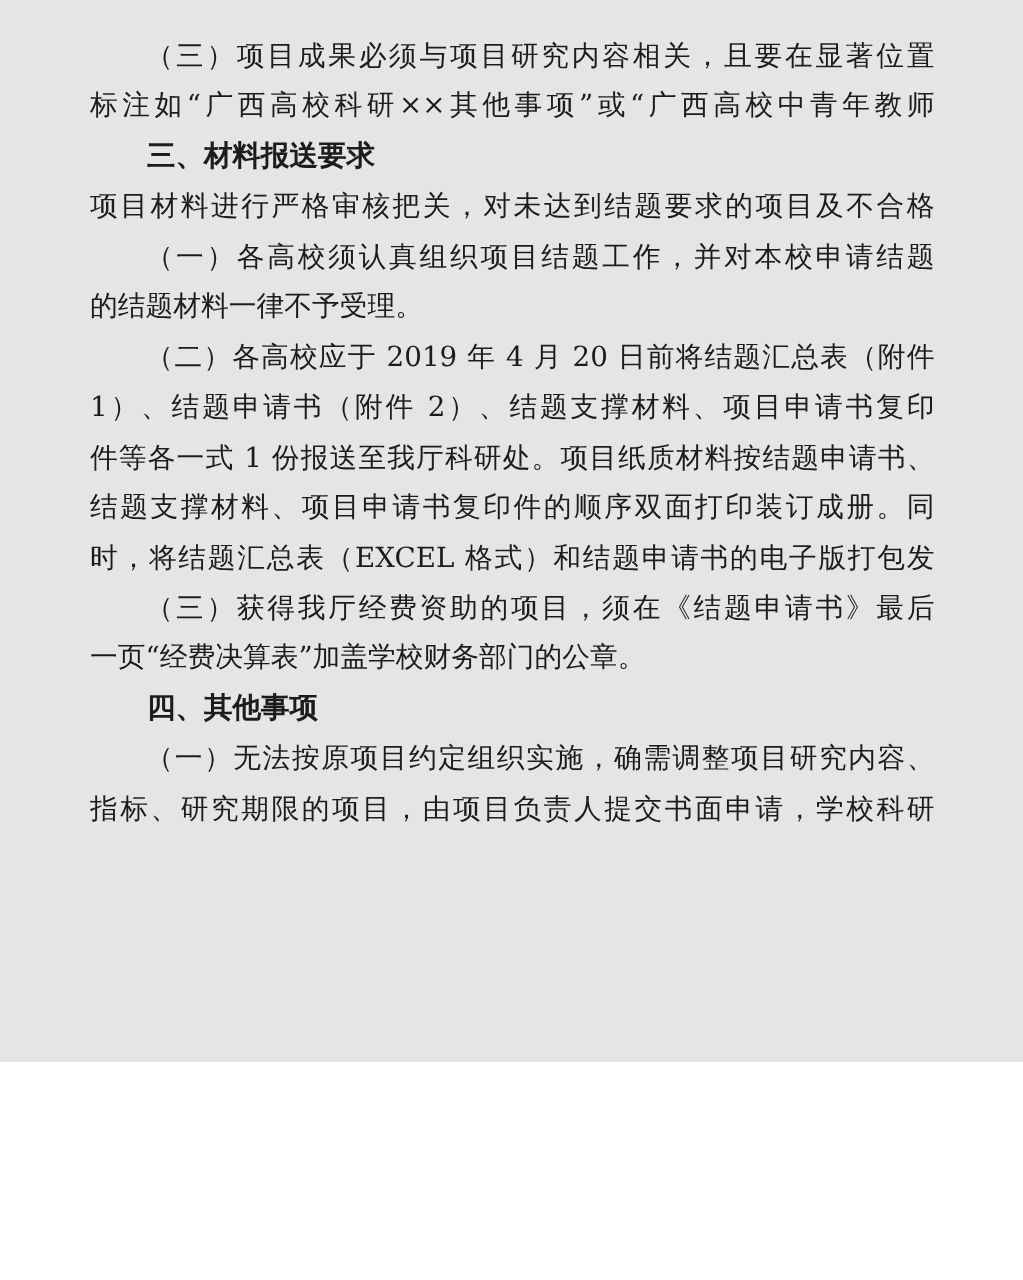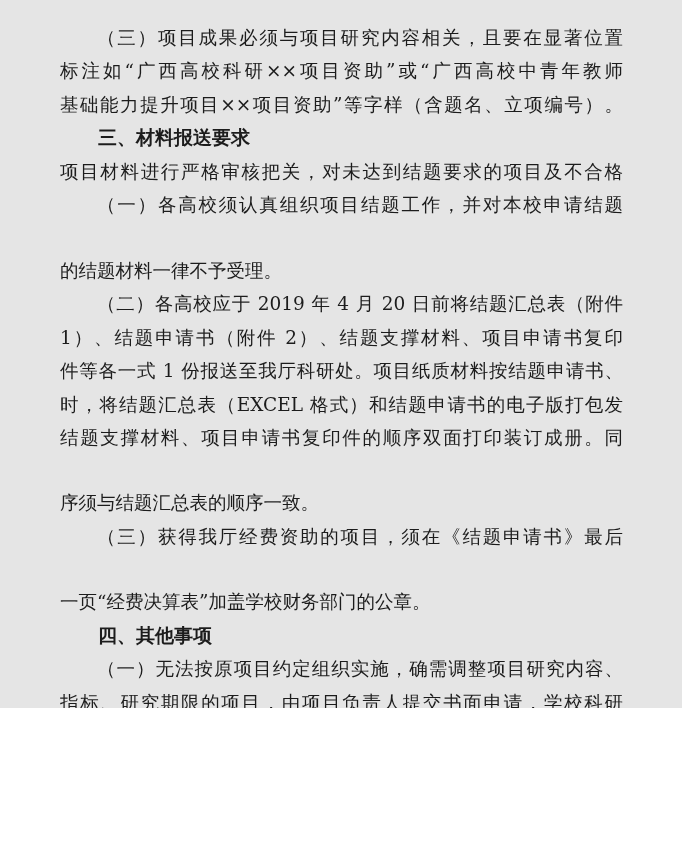--- a/index.html
+++ b/index.html
@@ -28,21 +28,20 @@
   }
   .line {
     font-size: 18.5px;
     line-height: 33.45px;
     text-align: justify;
     text-align-last: justify;
     text-justify: inter-character;
   }
   .line.end {
     text-align-last: left;
-    margin-top: 32px;
   }
   .line.indent {
     text-indent: 2em;
   }
   .block.heading .line {
     font-weight: 700;
     font-family: "DejaVu Sans", "Liberation Sans", sans-serif;
     font-size: 19px;
     text-align-last: left;
   }
@@ -56,41 +55,39 @@
   }
 </style>
 </head>
 <body>
 
 <div class="page">
   <div class="content">
 
     <div class="block">
       <div class="line indent">（三）项目成果必须与项目研究内容相关，且要在显著位置</div>
-      <div class="line">标注如“广西高校科研××项目资助”或“广西高校中青年教师</div>
-      <div class="line">基础能力提升项目××项目资助”等字样（含题名、立项编号）。</div>
+      <div class="line">标注如“广西高校科研××其他事项”或“广西高校中青年教师</div>
     </div>
 
     <div class="block heading">
       <div class="line indent">三、材料报送要求</div>
     </div>
 
     <div class="block">
       <div class="line">项目材料进行严格审核把关，对未达到结题要求的项目及不合格</div>
       <div class="line indent">（一）各高校须认真组织项目结题工作，并对本校申请结题</div>
       <div class="line end">的结题材料一律不予受理。</div>
     </div>
 
     <div class="block">
       <div class="line indent">（二）各高校应于 2019 年 4 月 20 日前将结题汇总表（附件</div>
       <div class="line">1）、结题申请书（附件 2）、结题支撑材料、项目申请书复印</div>
       <div class="line">件等各一式 1 份报送至我厅科研处。项目纸质材料按结题申请书、</div>
+      <div class="line">结题支撑材料、项目申请书复印件的顺序双面打印装订成册。同</div>
       <div class="line">时，将结题汇总表（EXCEL 格式）和结题申请书的电子版打包发</div>
-      <div class="line">结题支撑材料、项目申请书复印件的顺序双面打印装订成册。同</div>
-      <div class="line end">序须与结题汇总表的顺序一致。</div>
     </div>
 
     <div class="block">
       <div class="line indent">（三）获得我厅经费资助的项目，须在《结题申请书》最后</div>
       <div class="line end">一页“经费决算表”加盖学校财务部门的公章。</div>
     </div>
 
 
     <div class="block heading">
       <div class="line indent">四、其他事项</div>

